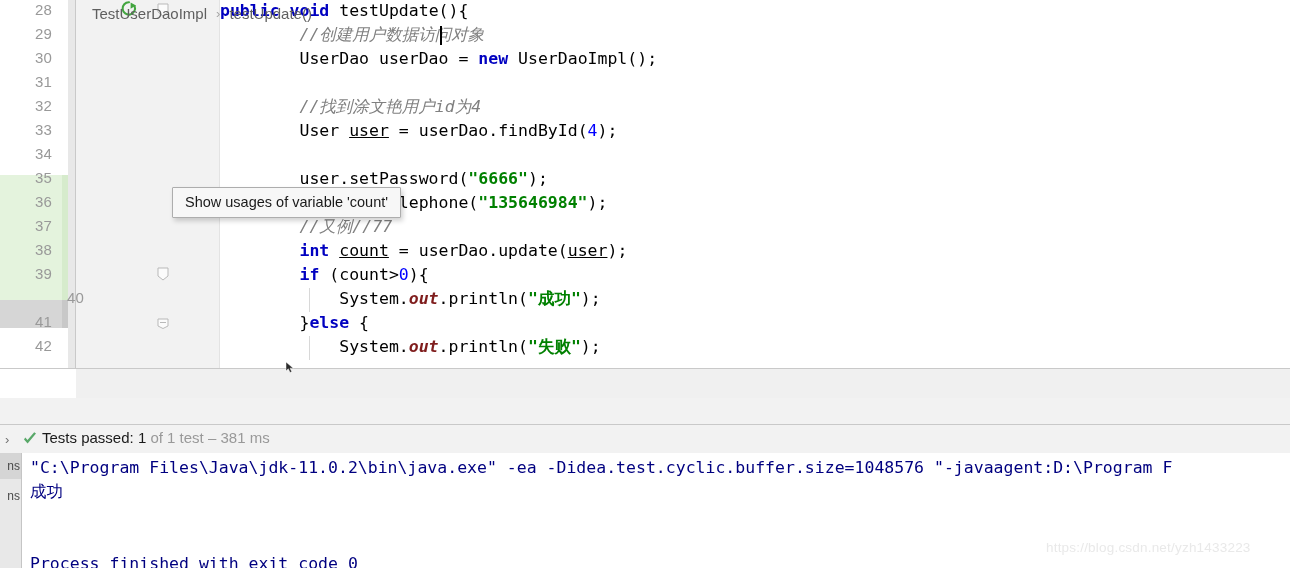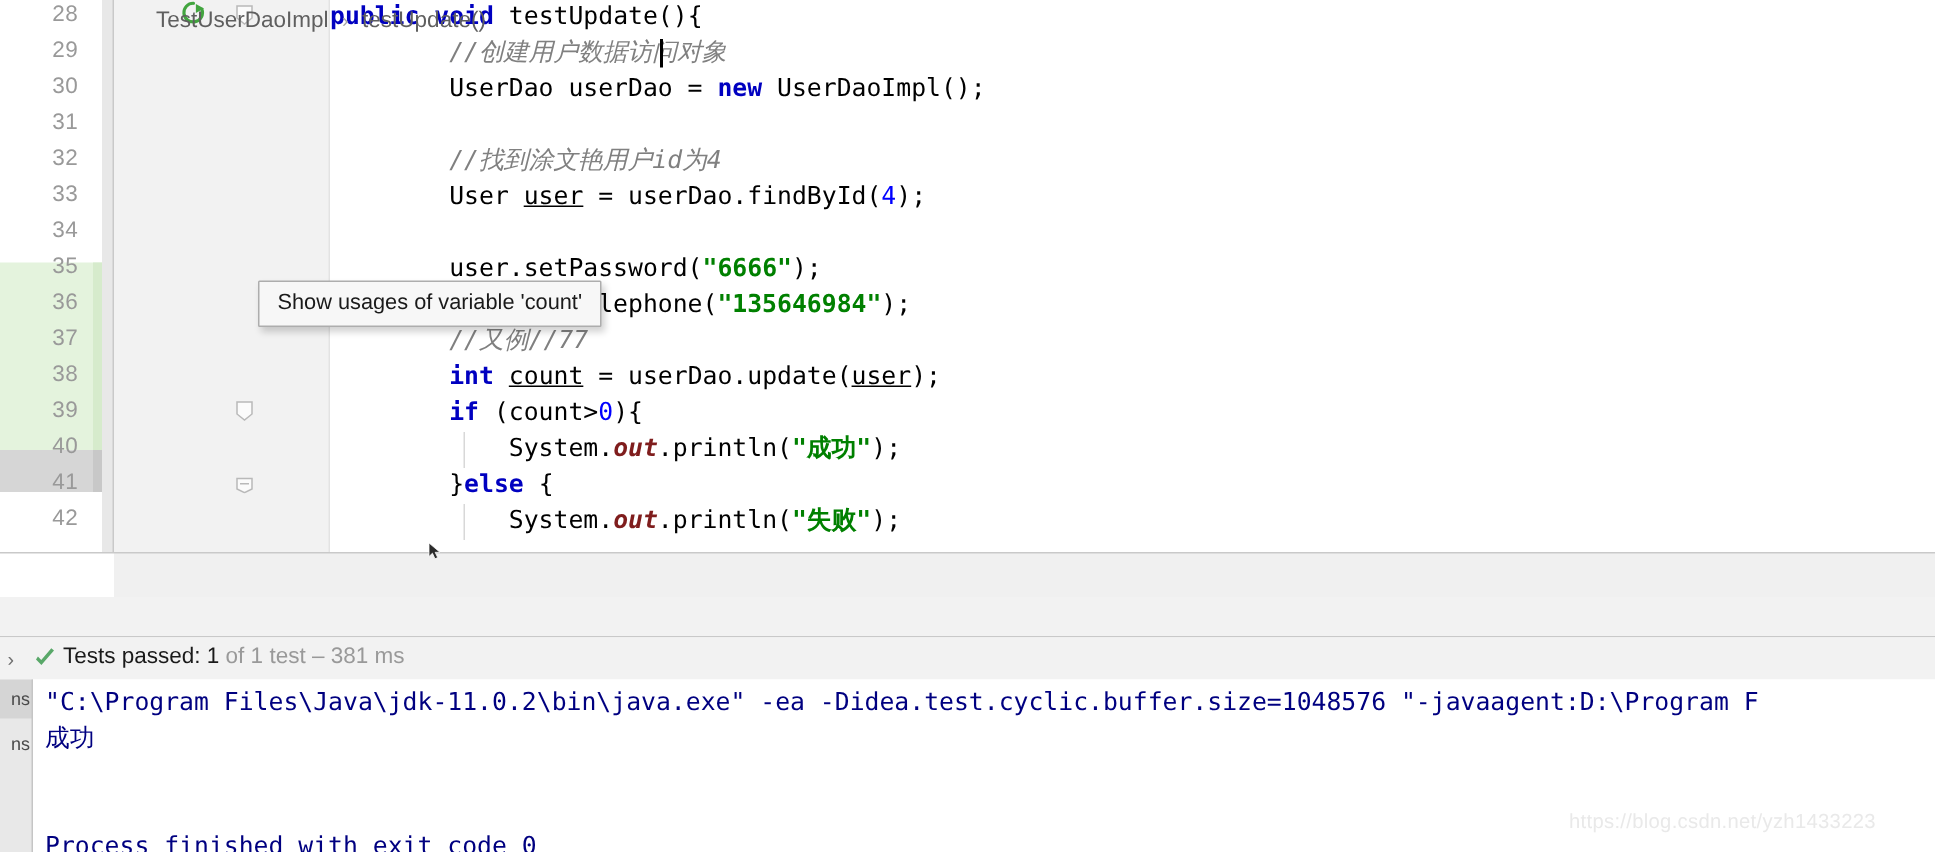--- a/index.html
+++ b/index.html
@@ -145,21 +145,21 @@
     position: absolute; left: 76px; top: 368px; width: 1214px; height: 30px;
     background: #f0f0f0;
     border-top: 1px solid #c9c9c9;
   }
   .breadcrumb-left-white {
     position: absolute; left: 0; top: 368px; width: 76px; height: 30px;
     background: #ffffff;
     border-top: 1px solid #c9c9c9;
   }
   .breadcrumb-inner {
-    position: absolute; left: 104px; top: 5px;
+    position: absolute; left: 92px; top: 5px;
     font-family: "Liberation Sans", sans-serif;
     font-size: 15px;
     color: #5f5f5f;
     display: flex; align-items: center; gap: 9px;
   }
   .bc-sep { color: #a5a5a5; font-size: 13px; }
   .bc-cursor {
     position: absolute; left: 285px; top: 362px; width: 12px; height: 12px;
   }
 
@@ -309,21 +309,21 @@
           <span class="line-num">38</span>
         </div>
         <div class="line-row" style="top: 263px;">
           <span class="line-num">39</span>
           <div class="fold" style="top: 4px;">
             <svg viewBox="0 0 14 14">
               <path d="M2 1 L12 1 L12 9 L7 13 L2 9 Z" fill="#fbfbfb" stroke="#b9b9b9" stroke-width="1"></path>
             </svg>
           </div>
         </div>
-        <div class="line-row" style="top: 287px;">
+        <div class="line-row" style="top: 287px; padding-left: 32px;">
           <span class="line-num">40</span>
         </div>
         <div class="line-row" style="top: 311px;">
           <span class="line-num">41</span>
           <div class="fold" style="top: 4px;">
             <svg viewBox="0 0 14 14">
               <path d="M2 11 L2 4 L12 4 L12 11 L7 13.5 Z" fill="#fbfbfb" stroke="#b9b9b9" stroke-width="1"></path>
               <path d="M4 7.5 L10 7.5" stroke="#b9b9b9" stroke-width="1"></path>
             </svg>
           </div>

